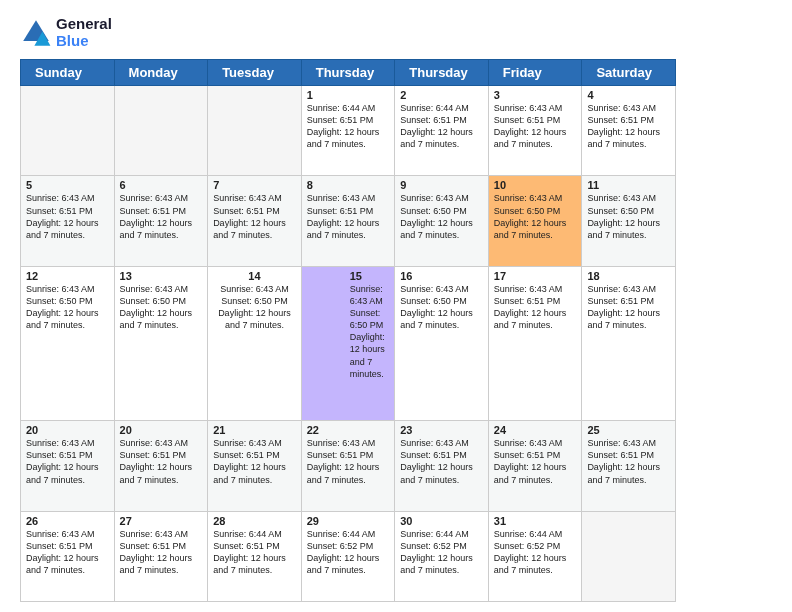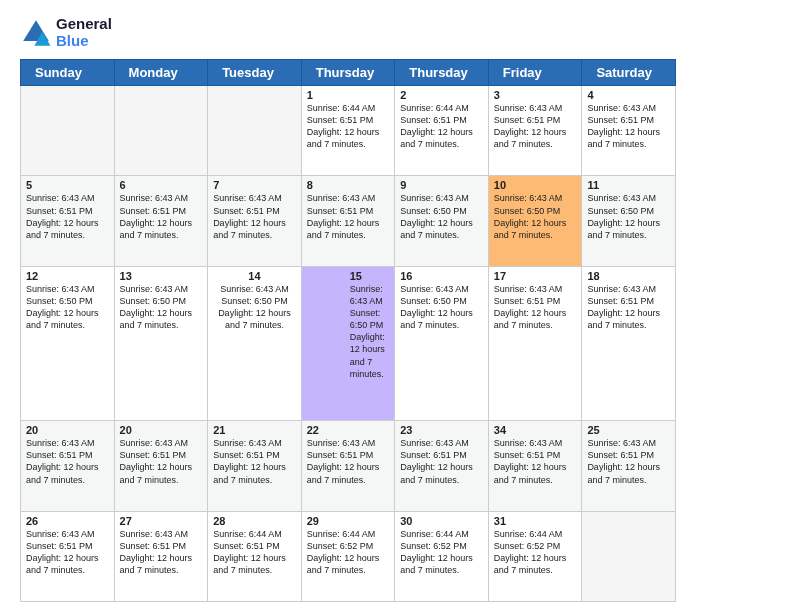--- a/index.html
+++ b/index.html
@@ -228,21 +228,21 @@
           </td>
           <td style="background: rgb(245, 247, 247);">
             <span class="day-num">22</span>
             <div class="day-info">Sunrise: 6:43 AM<br>Sunset: 6:51 PM<br>Daylight: 12 hours and 7 minutes.</div>
           </td>
           <td style="background: rgb(245, 247, 247);">
             <span class="day-num">23</span>
             <div class="day-info">Sunrise: 6:43 AM<br>Sunset: 6:51 PM<br>Daylight: 12 hours and 7 minutes.</div>
           </td>
           <td style="background: rgb(245, 247, 247);">
-            <span class="day-num">34</span>
+            <span class="day-num">24</span>
             <div class="day-info">Sunrise: 6:43 AM<br>Sunset: 6:51 PM<br>Daylight: 12 hours and 7 minutes.</div>
           </td>
           <td style="background: rgb(245, 247, 247);">
             <span class="day-num">25</span>
             <div class="day-info">Sunrise: 6:43 AM<br>Sunset: 6:51 PM<br>Daylight: 12 hours and 7 minutes.</div>
           </td>
         </tr>
         <tr>
           <td style="background: rgb(255, 255, 255);">
             <span class="day-num">26</span>

